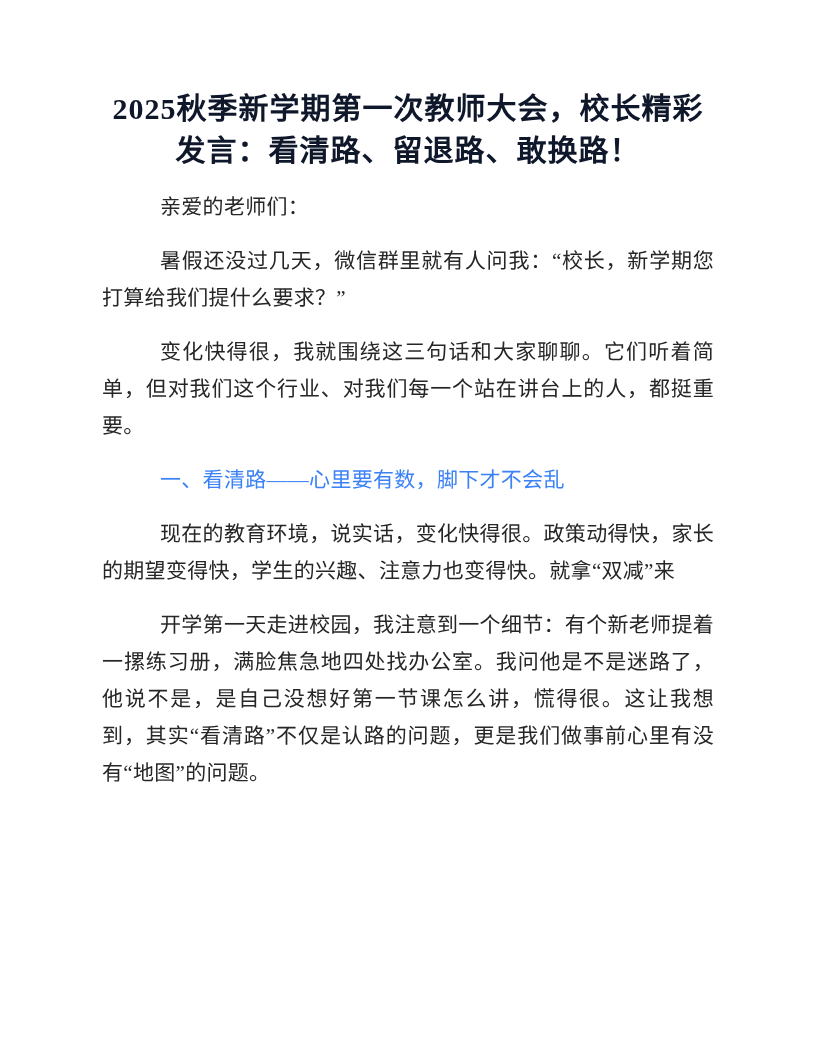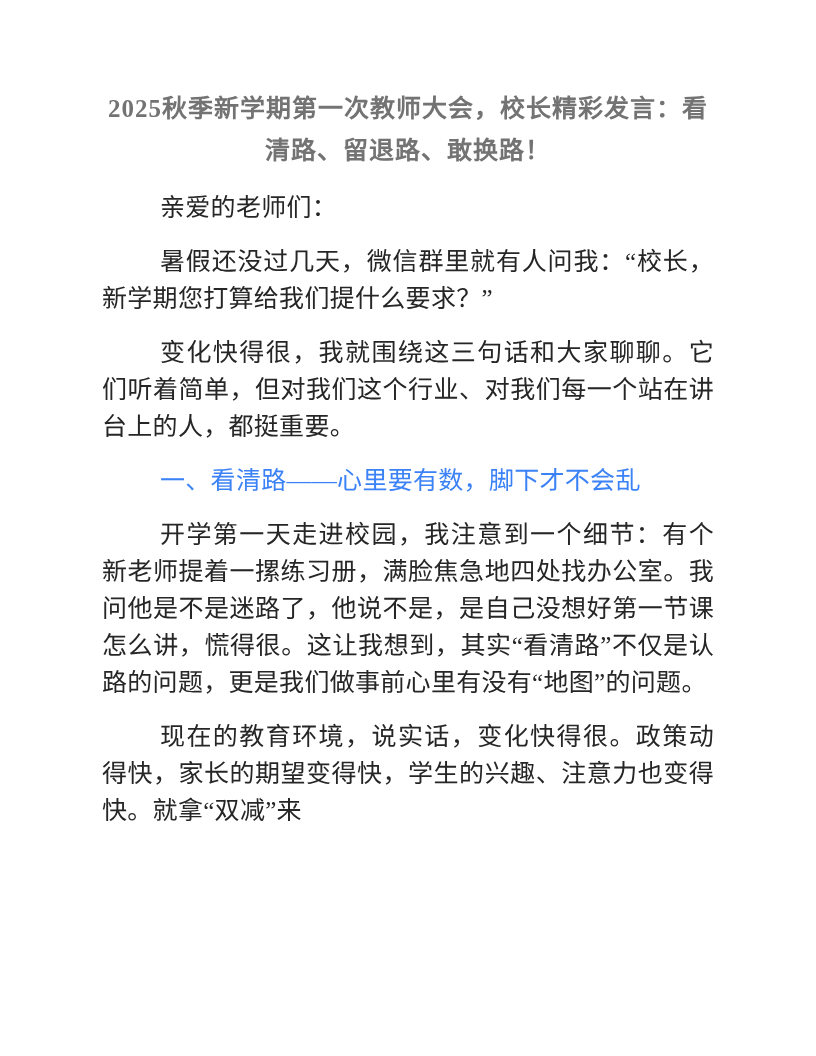--- a/index.html
+++ b/index.html
@@ -15,30 +15,30 @@
   }
   .page {
     box-sizing: border-box;
     width: 816px;
     height: 1056px;
     padding: 88px 102px 40px 102px;
     background: #ffffff;
   }
   .doc-title {
     margin: 0 0 17px 0;
-    font-size: 25px;
+    font-size: 30px;
     font-weight: bold;
     line-height: 42px;
     letter-spacing: 1px;
     text-align: center;
-    color: #737373;
+    color: #0f172a;
   }
   .para {
     margin: 0 0 17px 0;
-    font-size: 25px;
+    font-size: 21px;
     line-height: 37px;
     letter-spacing: 0.3px;
     text-align: justify;
     text-indent: 58px;
     color: #262626;
     word-break: break-all;
   }
   .para.heading {
     color: #3b82f6;
   }
@@ -49,16 +49,16 @@
 </head>
 <body>
 
 <div class="page">
   <h1 class="doc-title">2025秋季新学期第一次教师大会，校长精彩发言：看清路、留退路、敢换路！</h1>
   <div id="paragraphs">
       <p class="para salutation">亲爱的老师们：</p>
       <p class="para body">暑假还没过几天，微信群里就有人问我：“校长，新学期您打算给我们提什么要求？”</p>
       <p class="para body">变化快得很，我就围绕这三句话和大家聊聊。它们听着简单，但对我们这个行业、对我们每一个站在讲台上的人，都挺重要。</p>
       <p class="para heading">一、看清路——心里要有数，脚下才不会乱</p>
+      <p class="para body">现在的教育环境，说实话，变化快得很。政策动得快，家长的期望变得快，学生的兴趣、注意力也变得快。就拿“双减”来</p>
       <p class="para body">开学第一天走进校园，我注意到一个细节：有个新老师提着一摞练习册，满脸焦急地四处找办公室。我问他是不是迷路了，他说不是，是自己没想好第一节课怎么讲，慌得很。这让我想到，其实“看清路”不仅是认路的问题，更是我们做事前心里有没有“地图”的问题。</p>
-      <p class="para body">现在的教育环境，说实话，变化快得很。政策动得快，家长的期望变得快，学生的兴趣、注意力也变得快。就拿“双减”来</p>
     </div>
 </div>
 
 </body></html>

